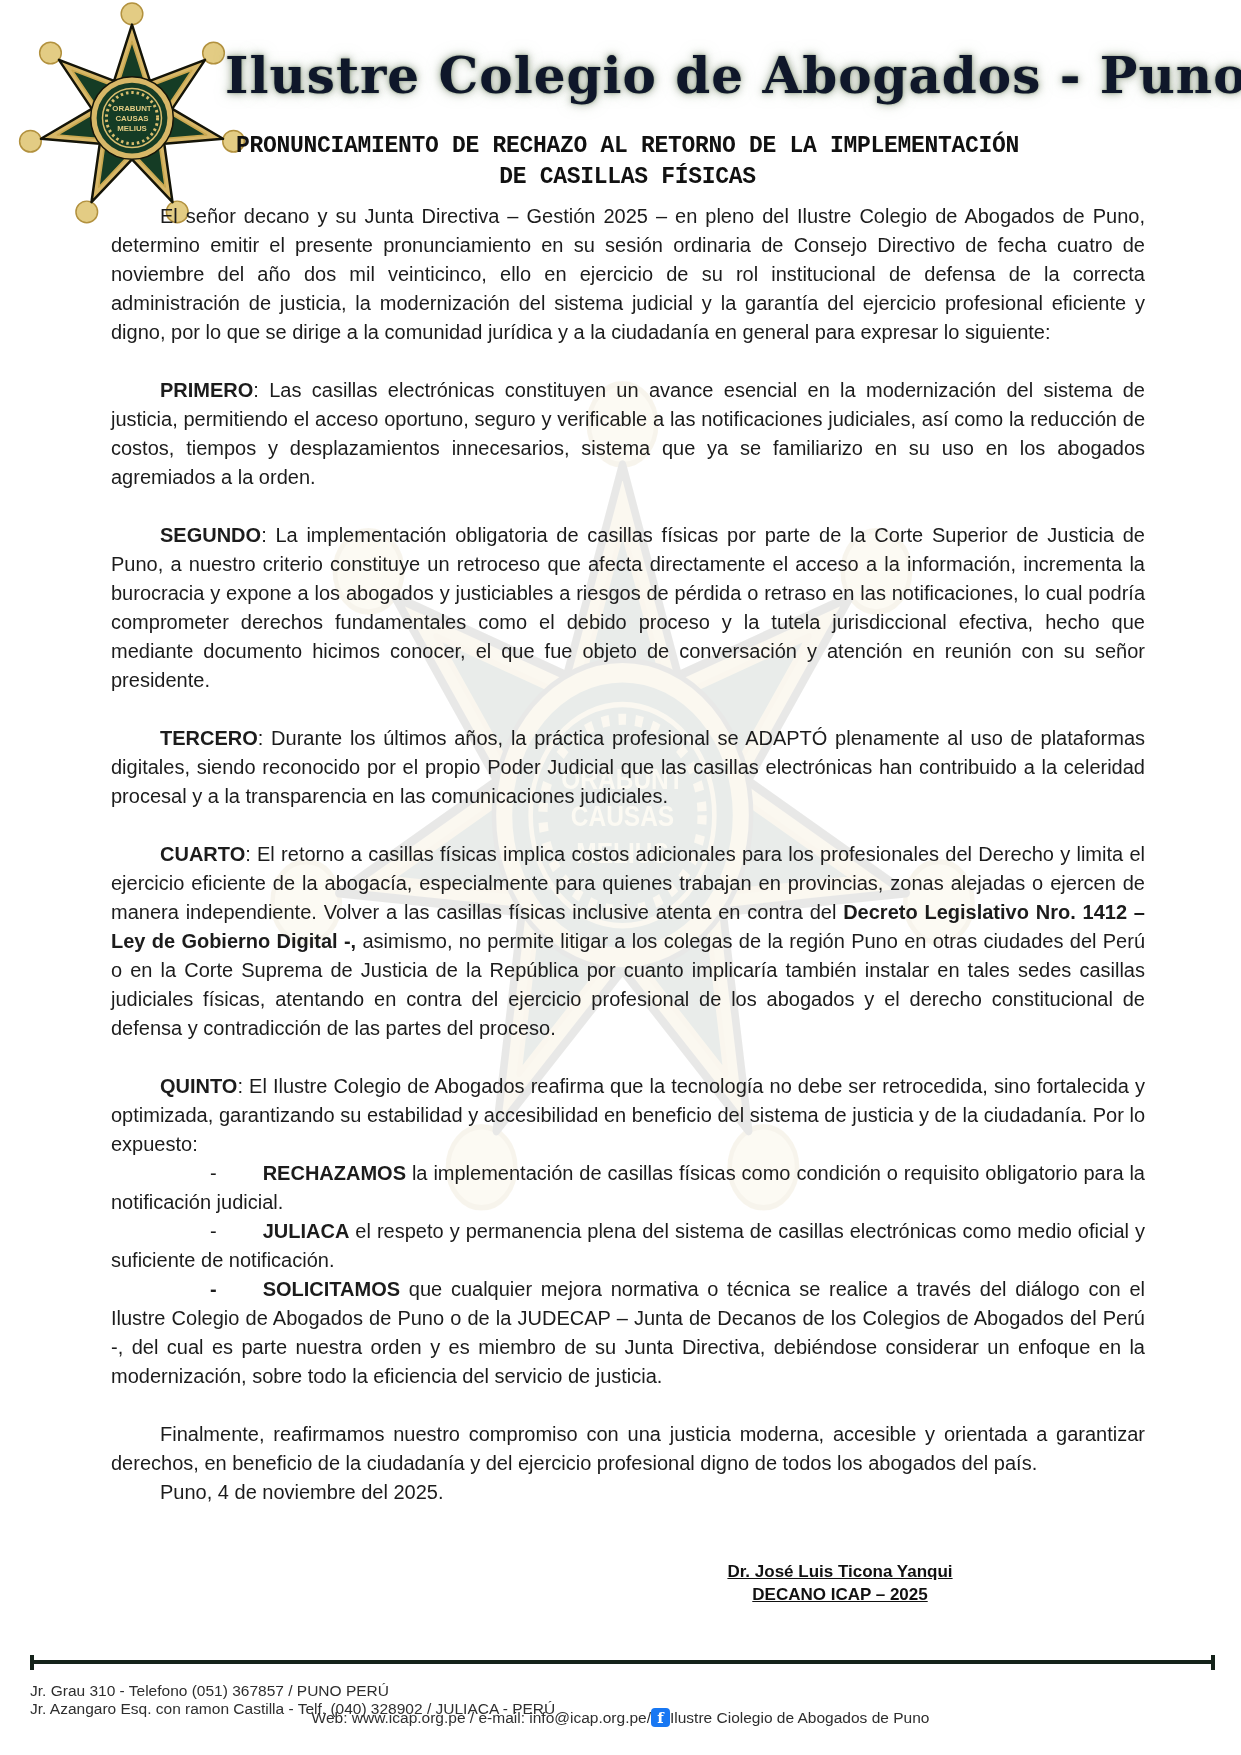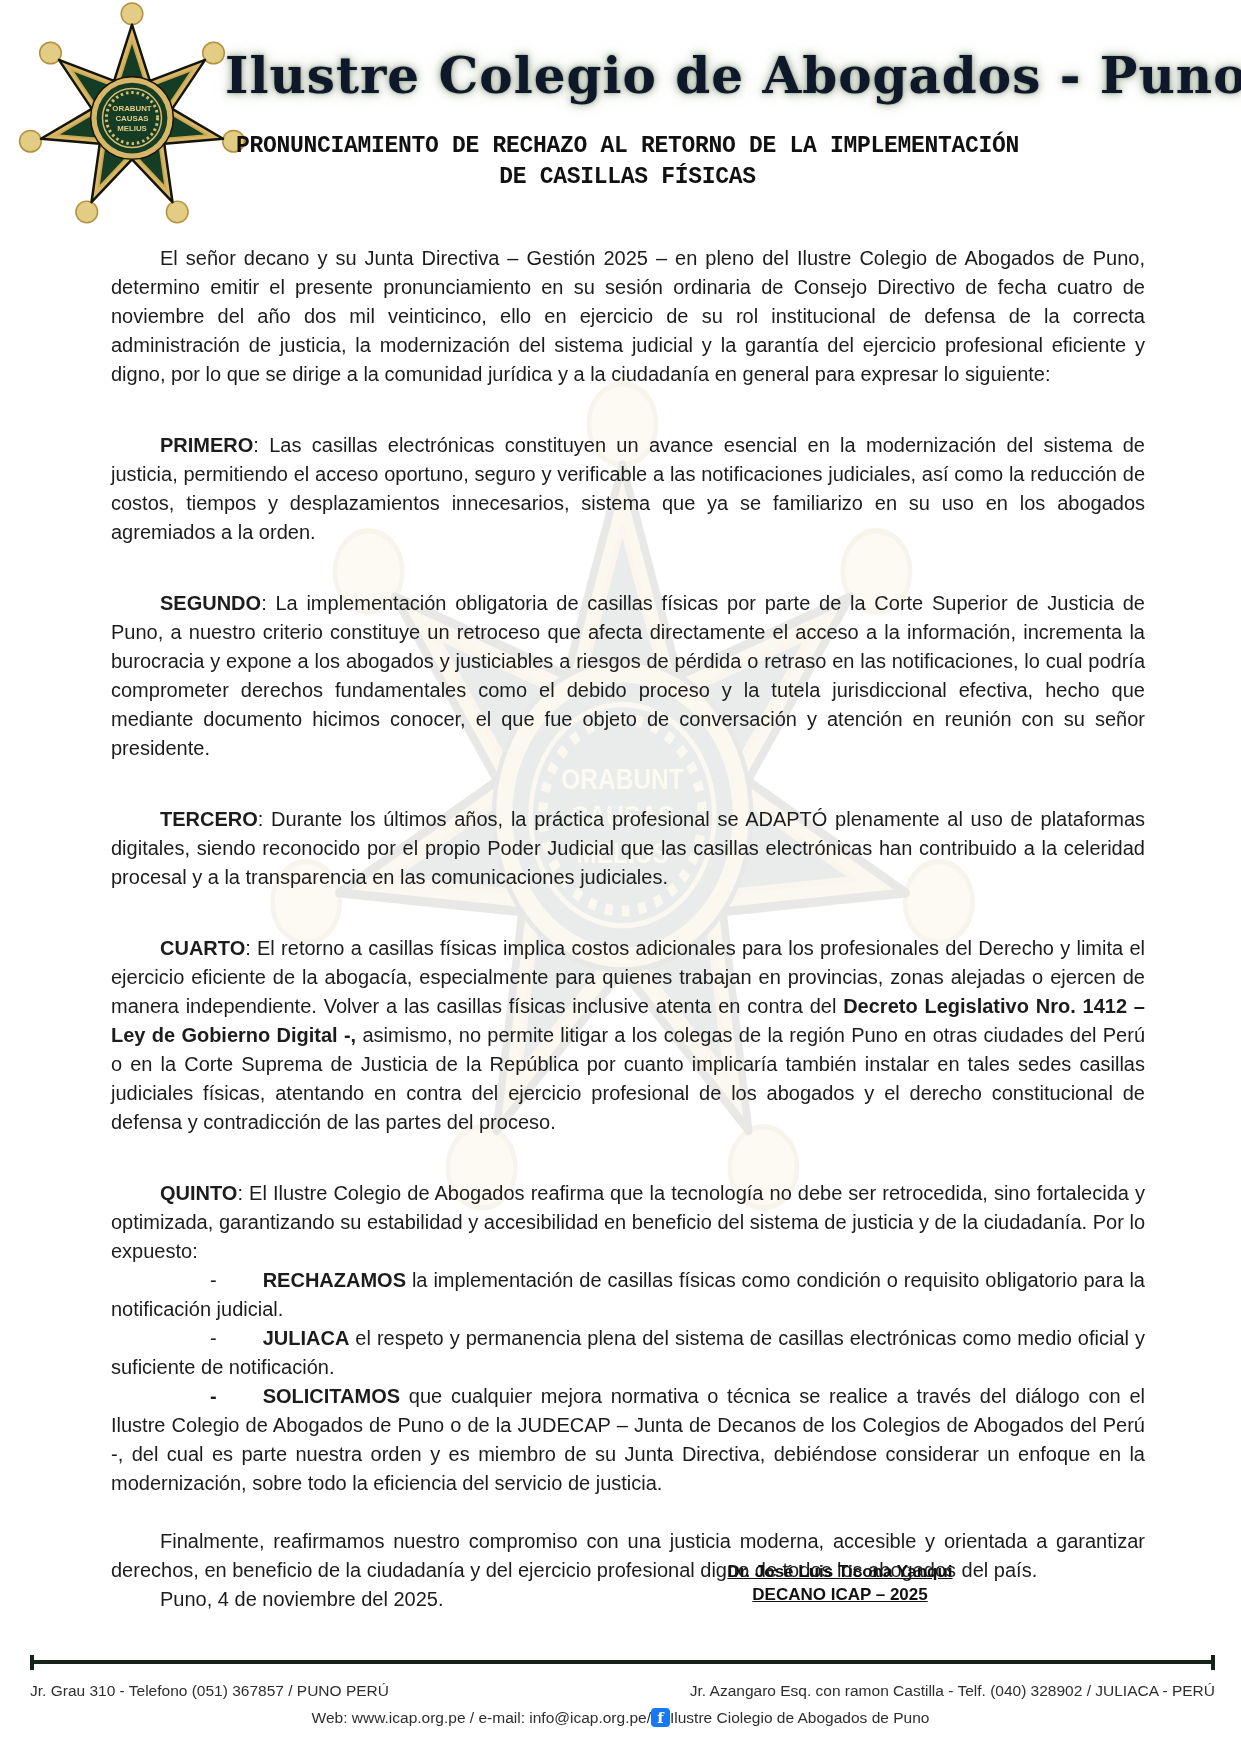--- a/index.html
+++ b/index.html
@@ -59,21 +59,21 @@
 
   
   .doc-body {
     position: absolute;
     left: 111px; top: 202px;
     width: 1034px;
     font-size: 20px;
     line-height: 29px;
     text-align: justify;
   }
-  .para { text-indent: 49px; margin-bottom: 29px; margin-top: 42px; }
+  .para { text-indent: 49px; margin-bottom: 29px; }
   .para.tight { margin-bottom: 0; }
   .resolution { text-indent: 99px; margin-bottom: 0; }
   .res-tab { display: inline-block; width: 46px; }
   .closing { margin-top: 29px; margin-bottom: 0; }
   .dateline { text-indent: 49px; margin-bottom: 0; }
   b.kw { font-weight: bold; }
   .bold-dash { font-weight: bold; }
 
   .signature {
     position: absolute;
@@ -102,20 +102,21 @@
   }
   .footer-rule::before { left: 0; }
   .footer-rule::after { right: 0; }
   .footer-addresses {
     position: absolute;
     left: 30px; right: 26px; top: 1682px;
     display: flex;
     justify-content: space-between;
     font-size: 15.5px;
     color: #2e2e2e;
+    flex-direction: column;
   }
   .footer-web {
     position: absolute;
     left: 0; right: 0; top: 1708px;
     display: flex;
     justify-content: center;
     align-items: center;
     font-size: 15.5px;
     color: #2e2e2e;
   }

